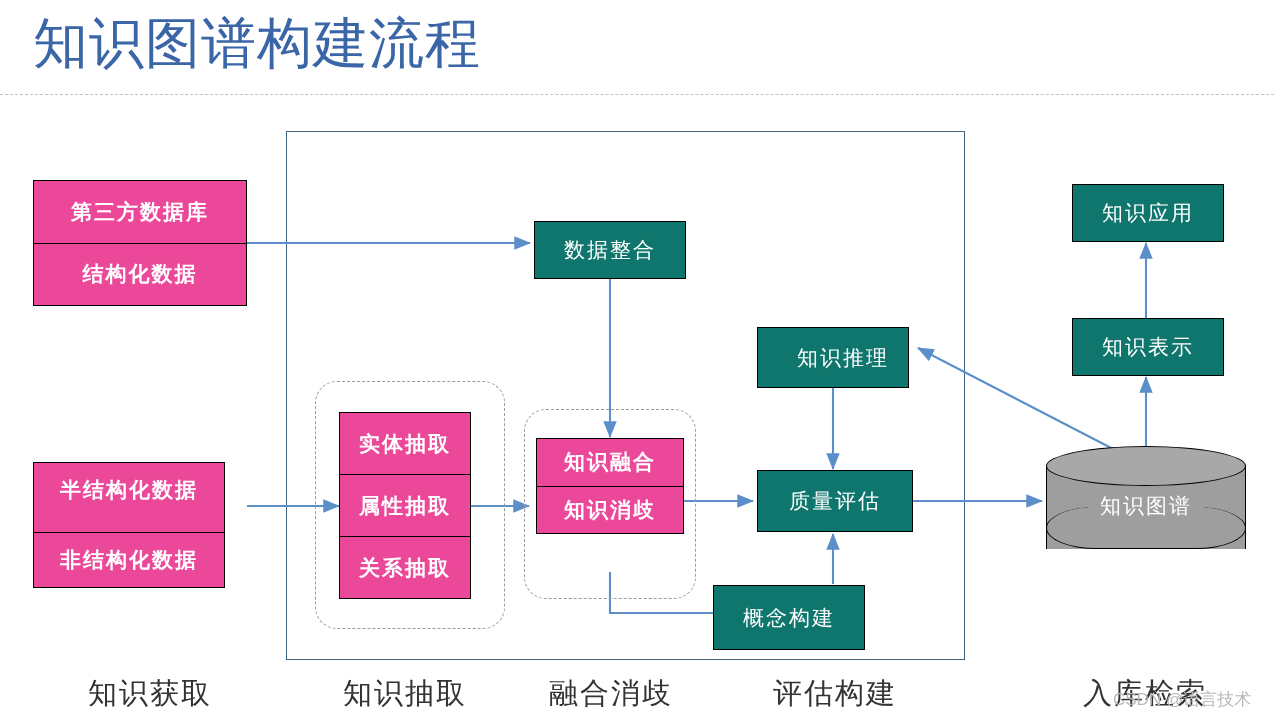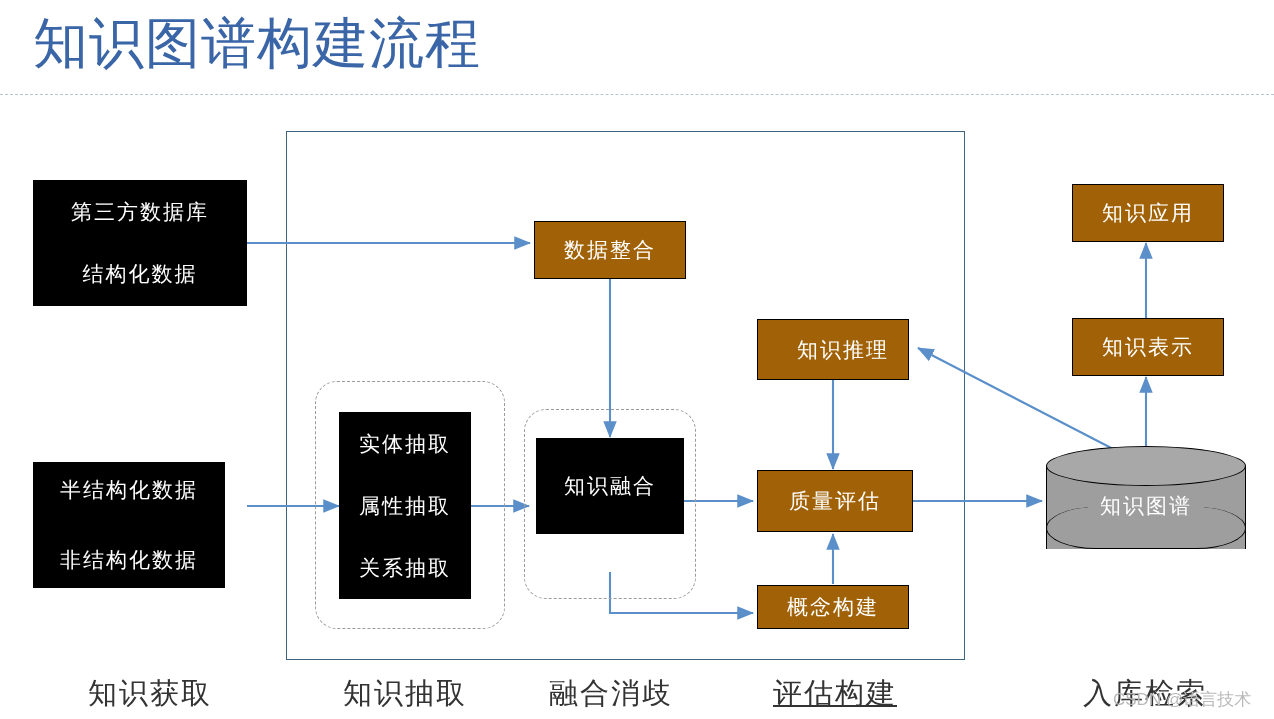--- a/index.html
+++ b/index.html
@@ -22,35 +22,35 @@
     white-space:nowrap;
   }
   #title-rule{
     position:absolute;left:0px;top:94px;width:1274px;height:0px;
     border-top:1px dashed #b8c4d4;
   }
 
   
   .node{
     position:absolute;
-    background:#a16207;
+    background:#0f766e;
     border:1.5px solid #000000;
     color:#ffffff;
     display:flex;align-items:center;justify-content:center;
     font-size:21px;
     letter-spacing:2px;
     box-sizing:border-box;
     white-space:nowrap;
   }
   .stack{
     position:absolute;
     border:1.5px solid #000000;
     box-sizing:border-box;
-    background:#000000;
-    display:flex;flex-direction:column;
+    background:#ec4899;
+    display:flex;flex-direction:column;font-weight:bold;
   }
   .stack .cell{
     flex:1 1 0;
     display:flex;align-items:center;justify-content:center;
     color:#ffffff;font-size:21px;letter-spacing:2px;
     white-space:nowrap;
     box-sizing:border-box;
   }
   .stack .cell + .cell{border-top:1.5px solid #000000;}
 
@@ -174,42 +174,43 @@
   <div class="dgroup" style="left:315px;top:381px;width:190px;height:248px;"></div>
   <div class="stack" style="left:339px;top:412px;width:132px;height:187px;">
     <div class="cell">实体抽取</div>
     <div class="cell">属性抽取</div>
     <div class="cell">关系抽取</div>
   </div>
 
   <div class="dgroup" style="left:524px;top:409px;width:172px;height:190px;"></div>
   <div class="stack" style="left:536px;top:438px;width:148px;height:96px;">
     <div class="cell">知识融合</div>
+    <div class="cell">知识消歧</div>
   </div>
 
   <div class="node" style="left:534px;top:221px;width:152px;height:58px;">数据整合</div>
 
-  <div class="node" style="left:757px;top:319px;width:152px;height:61px;padding-left:20px;">知识推理</div>
+  <div class="node" style="left:757px;top:327px;width:152px;height:61px;padding-left:20px;">知识推理</div>
 
   <div class="node" style="left:757px;top:470px;width:156px;height:62px;">质量评估</div>
 
-  <div class="node" style="left:757px;top:585px;width:152px;height:44px;">概念构建</div>
+  <div class="node" style="left:713px;top:585px;width:152px;height:65px;">概念构建</div>
 
   <div class="node" style="left:1072px;top:318px;width:152px;height:58px;">知识表示</div>
 
   <div class="node" style="left:1072px;top:184px;width:152px;height:58px;">知识应用</div>
 
   <div id="kg-cylinder">
     <div class="cyl-body"></div>
     <div class="cyl-bottom"></div>
     <div class="cyl-top"></div>
     <div class="cyl-label">知识图谱</div>
   </div>
 
   <div class="phase-label" style="left:40px;top:674px;width:220px;">知识获取</div>
   <div class="phase-label" style="left:300px;top:674px;width:210px;">知识抽取</div>
   <div class="phase-label" style="left:506px;top:674px;width:210px;">融合消歧</div>
-  <div class="phase-label" style="left:730px;top:674px;width:210px;text-decoration:underline;">评估构建</div>
+  <div class="phase-label" style="left:730px;top:674px;width:210px;">评估构建</div>
   <div class="phase-label" style="left:1040px;top:674px;width:210px;">入库检索</div>
 
   <div id="watermark">CSDN @语言技术</div>
 
 </div>
 
 </body></html>

